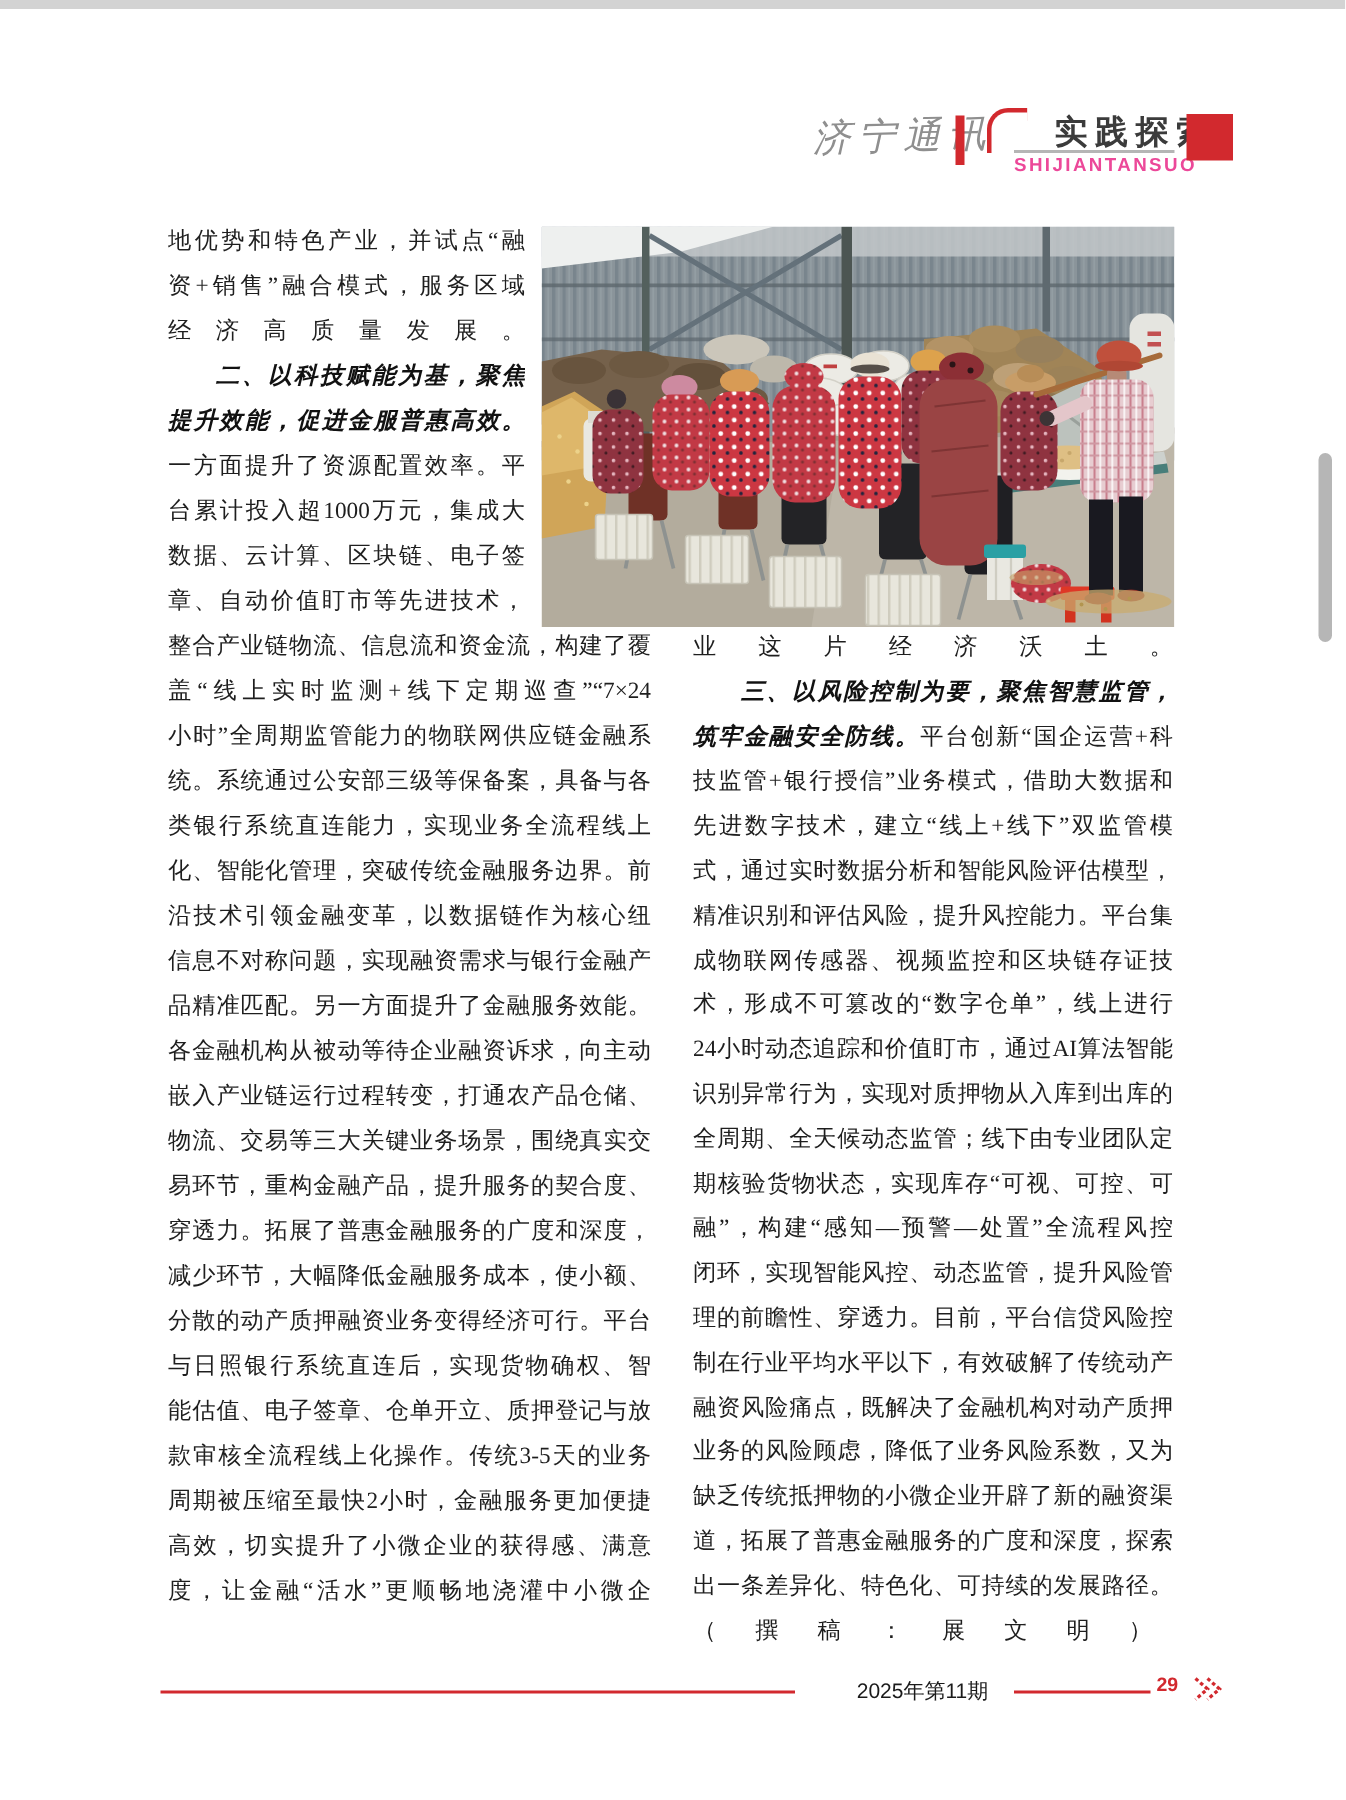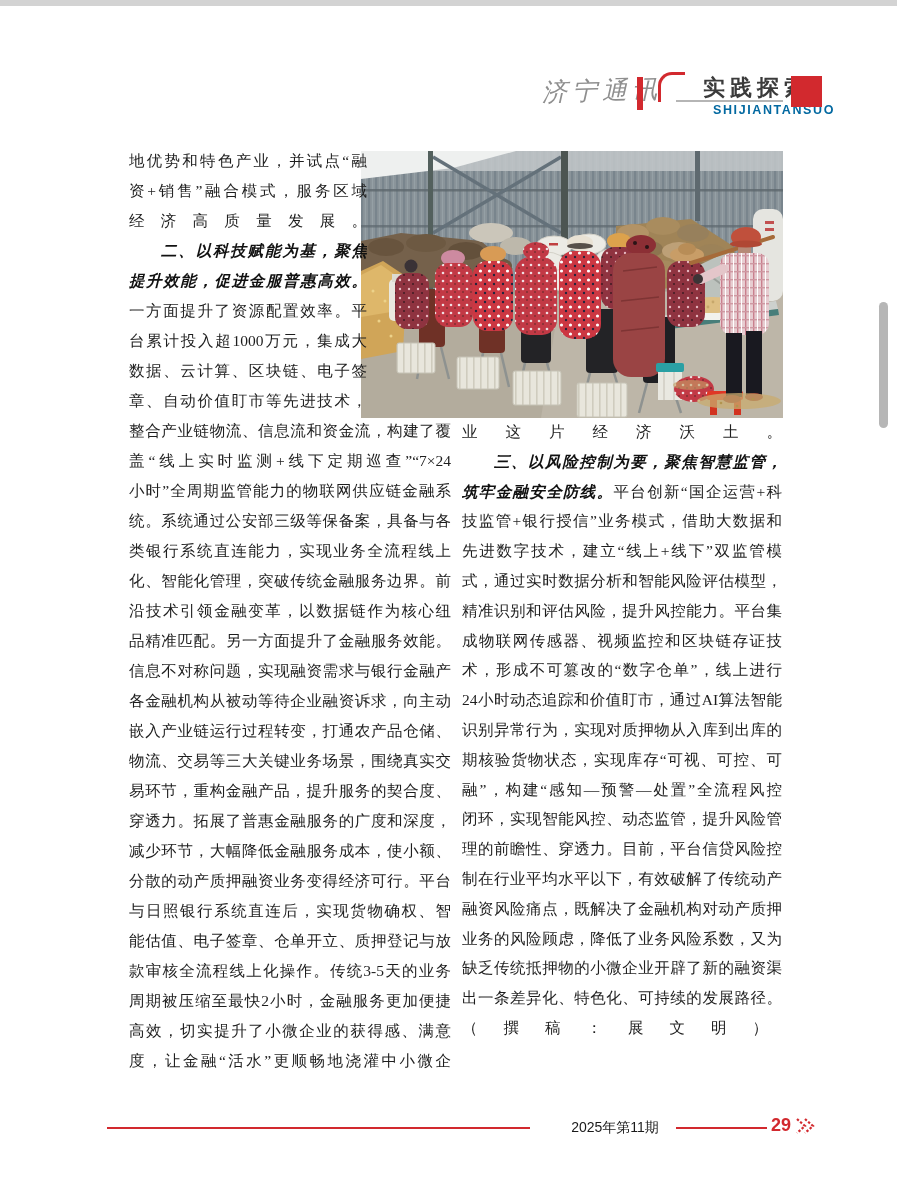--- a/index.html
+++ b/index.html
@@ -13,21 +13,21 @@
   .logo-calligraphy { position:absolute; left:542px; top:74px; font-size:25px; font-style:italic;
           color:#8f8f8f; letter-spacing:5px; transform:rotate(-1.5deg); font-family:"DejaVu Serif",serif; }
   .header-red-bar { position:absolute; left:637px; top:77px; width:6px; height:33px; background:var(--accent); }
   .badge-arc { position:absolute; left:658px; top:72px; width:24px; height:27px;
           border-top:3px solid var(--accent); border-left:3px solid var(--accent);
           border-top-left-radius:14px; }
   .badge-title { position:absolute; left:681px; top:73px; font-size:22px; font-weight:bold;
           letter-spacing:5px; color:#3b3b3b; font-family:"Liberation Sans","DejaVu Sans",sans-serif;margin-left:22px; }
   .badge-rule { position:absolute; left:676px; top:100px; width:107px; height:2px; background:#b5b5b5; }
   .badge-sub { position:absolute; left:676px; top:103px; font-size:12.5px; font-weight:bold;
-          letter-spacing:1.6px; color:#0369a1; font-family:"Liberation Sans","DejaVu Sans",sans-serif;margin-left:37px; }
+          letter-spacing:1.6px; color:#ec4899; font-family:"Liberation Sans","DejaVu Sans",sans-serif; }
   .header-red-square { position:absolute; left:791px; top:76px; width:31px; height:31px; background:var(--accent); }
 
   
   .photo { position:absolute; left:361px; top:151px; width:422px; height:267px; overflow:hidden; }
 
   
   .col { position:absolute; font-size:15.5px; }
   .col .line { width:322px; height:30px; line-height:30px; text-align:justify; text-align-last:justify;
                text-justify:inter-character; overflow:hidden; }
   .rcol .line { width:320px; height:29.8px; line-height:29.8px; }
@@ -36,21 +36,21 @@
   .ind { text-indent:32px; }
   .end { text-align-last:left; }
   .cred { text-align-last:right; padding-right:14px; box-sizing:border-box; }
 
   
   .footer-line { position:absolute; top:1127px; height:2px; background:var(--accent); }
   .footer-line.l { left:107px; width:423px; }
   .footer-line.r { left:676px; width:91px; }
   .footer-issue { position:absolute; left:542px; top:1119px; width:146px; text-align:center;
           font-size:14px; color:#1a1a1a; font-family:"Liberation Sans","DejaVu Sans",sans-serif; }
-  .footer-page { position:absolute; left:771px; top:1115px; font-size:18px; font-weight:bold;
+  .footer-page { position:absolute; left:771px; top:1115px; font-size:13px; font-weight:bold;
           color:var(--accent); font-family:"Liberation Sans","DejaVu Sans",sans-serif; }
   .footer-chevrons { position:absolute; left:794px; top:1117px; }
 
   
   .scroll-thumb { position:absolute; left:879px; top:302px; width:9px; height:126px;
           background:#b6b6b6; border-radius:5px; }
 </style>
 </head>
 <body>
 
@@ -264,39 +264,39 @@
       <g>
         <ellipse cx="378" cy="250" rx="42" ry="8" fill="#c9ab6f" opacity=".75"></ellipse>
         <ellipse cx="330" cy="234" rx="18" ry="5" fill="#c3a467" opacity=".6"></ellipse>
         <circle cx="360" cy="252" r="1.3" fill="#b2954f"></circle>
           <circle cx="392" cy="248" r="1.3" fill="#b2954f"></circle>
         <circle cx="376" cy="255" r="1.3" fill="#b2954f"></circle>
       </g>
     </svg>
   </div>
 
-  <div class="col lcol" style="left:129px; top:146px;">
+  <div class="col lcol" style="left:112px; top:146px;">
       <div class="line n">地优势和特色产业，并试点“融</div>
       <div class="line n">资+销售”融合模式，服务区域</div>
       <div class="line n end">经济高质量发展。</div>
       <div class="line n b ind">二、以科技赋能为基，聚焦</div>
       <div class="line n b">提升效能，促进金服普惠高效。</div>
       <div class="line n">一方面提升了资源配置效率。平</div>
       <div class="line n">台累计投入超1000万元，集成大</div>
       <div class="line n">数据、云计算、区块链、电子签</div>
       <div class="line n">章、自动价值盯市等先进技术，</div>
       <div class="line">整合产业链物流、信息流和资金流，构建了覆</div>
       <div class="line">盖“线上实时监测+线下定期巡查”“7×24</div>
       <div class="line">小时”全周期监管能力的物联网供应链金融系</div>
       <div class="line">统。系统通过公安部三级等保备案，具备与各</div>
       <div class="line">类银行系统直连能力，实现业务全流程线上</div>
       <div class="line">化、智能化管理，突破传统金融服务边界。前</div>
       <div class="line">沿技术引领金融变革，以数据链作为核心纽</div>
+      <div class="line">信息不对称问题，实现融资需求与银行金融产</div>
       <div class="line">品精准匹配。另一方面提升了金融服务效能。</div>
-      <div class="line">信息不对称问题，实现融资需求与银行金融产</div>
       <div class="line">各金融机构从被动等待企业融资诉求，向主动</div>
       <div class="line">嵌入产业链运行过程转变，打通农产品仓储、</div>
       <div class="line">物流、交易等三大关键业务场景，围绕真实交</div>
       <div class="line">易环节，重构金融产品，提升服务的契合度、</div>
       <div class="line">穿透力。拓展了普惠金融服务的广度和深度，</div>
       <div class="line">减少环节，大幅降低金融服务成本，使小额、</div>
       <div class="line">分散的动产质押融资业务变得经济可行。平台</div>
       <div class="line">与日照银行系统直连后，实现货物确权、智</div>
       <div class="line">能估值、电子签章、仓单开立、质押登记与放</div>
       <div class="line">款审核全流程线上化操作。传统3-5天的业务</div>
@@ -310,28 +310,30 @@
       <div class="line b ind">三、以风险控制为要，聚焦智慧监管，</div>
       <div class="line"><span class="b">筑牢金融安全防线。</span><span>平台创新“国企运营+科</span></div>
       <div class="line">技监管+银行授信”业务模式，借助大数据和</div>
       <div class="line">先进数字技术，建立“线上+线下”双监管模</div>
       <div class="line">式，通过实时数据分析和智能风险评估模型，</div>
       <div class="line">精准识别和评估风险，提升风控能力。平台集</div>
       <div class="line">成物联网传感器、视频监控和区块链存证技</div>
       <div class="line">术，形成不可篡改的“数字仓单”，线上进行</div>
       <div class="line">24小时动态追踪和价值盯市，通过AI算法智能</div>
       <div class="line">识别异常行为，实现对质押物从入库到出库的</div>
+      <div class="line">全周期、全天候动态监管；线下由专业团队定</div>
       <div class="line">期核验货物状态，实现库存“可视、可控、可</div>
       <div class="line">融”，构建“感知—预警—处置”全流程风控</div>
       <div class="line">闭环，实现智能风控、动态监管，提升风险管</div>
       <div class="line">理的前瞻性、穿透力。目前，平台信贷风险控</div>
       <div class="line">制在行业平均水平以下，有效破解了传统动产</div>
       <div class="line">融资风险痛点，既解决了金融机构对动产质押</div>
       <div class="line">业务的风险顾虑，降低了业务风险系数，又为</div>
       <div class="line">缺乏传统抵押物的小微企业开辟了新的融资渠</div>
+      <div class="line">道，拓展了普惠金融服务的广度和深度，探索</div>
       <div class="line end">出一条差异化、特色化、可持续的发展路径。</div>
       <div class="line cred end">（撰稿：展文明）</div>
     </div>
 
   <div class="footer-line l"></div>
   <div class="footer-issue">2025年第11期</div>
   <div class="footer-line r"></div>
   <div class="footer-page">29</div>
   <div class="footer-chevrons">
     <svg width="26" height="20" viewBox="0 0 26 20">

